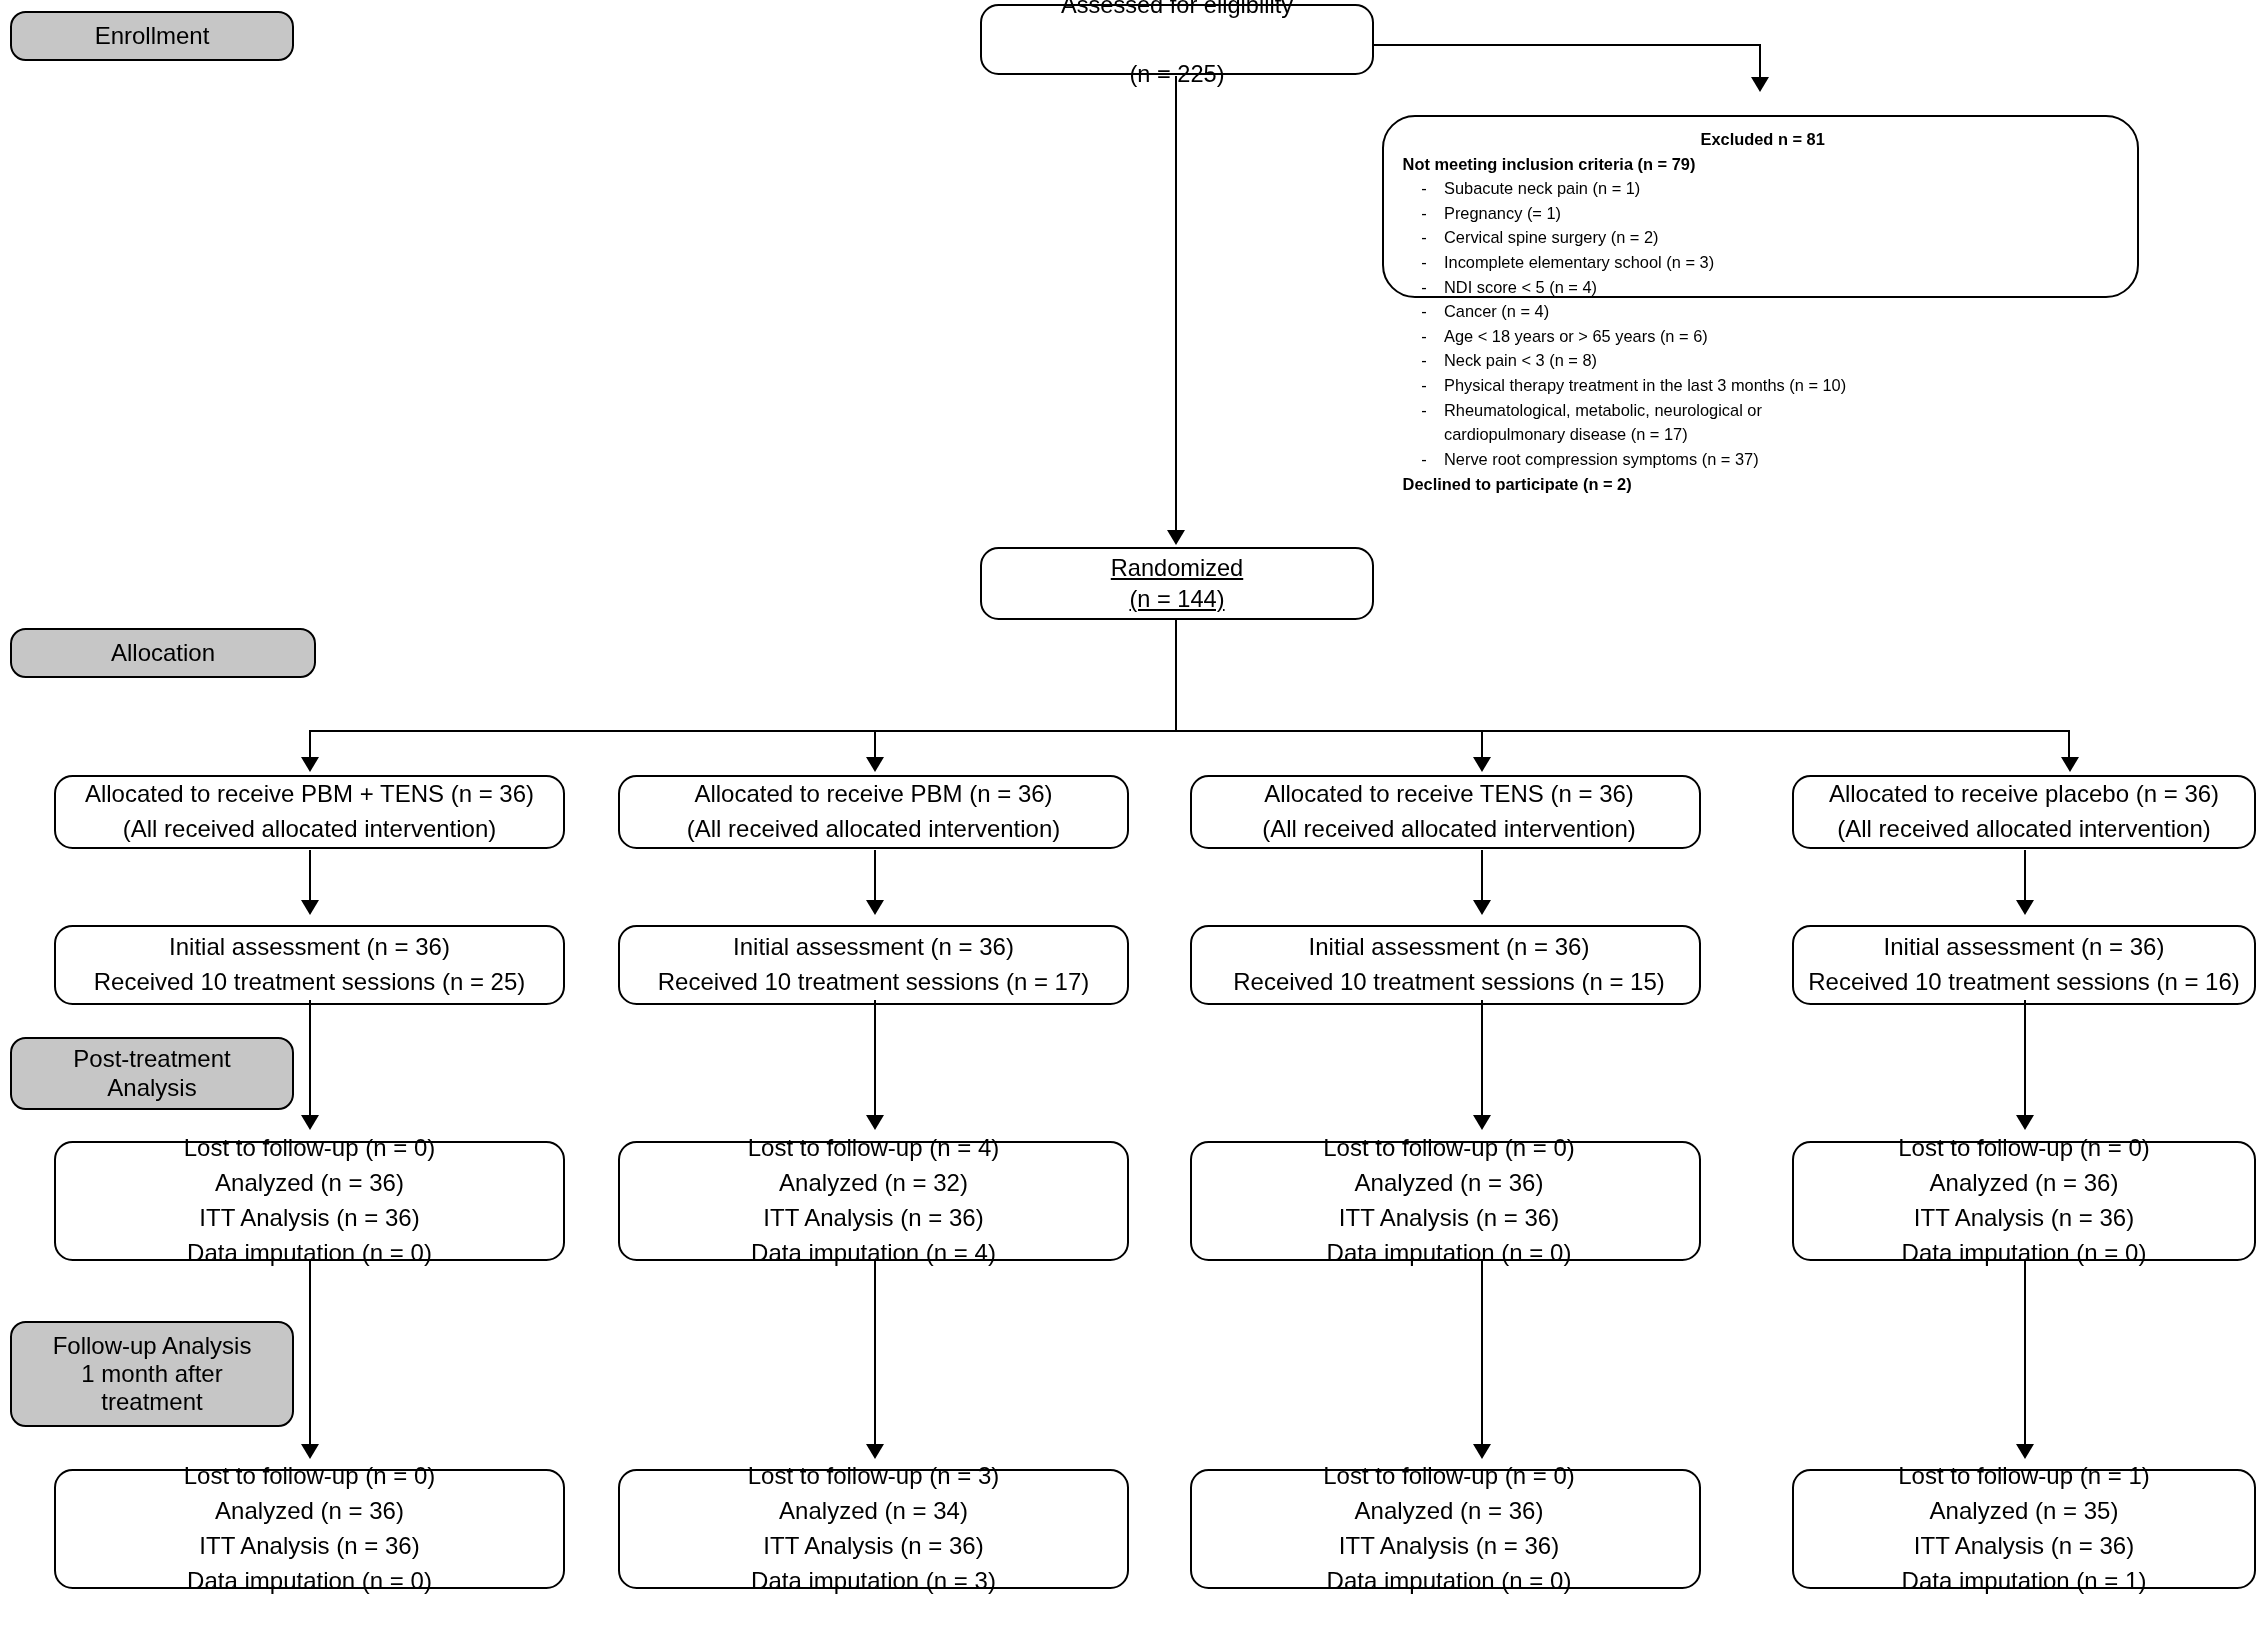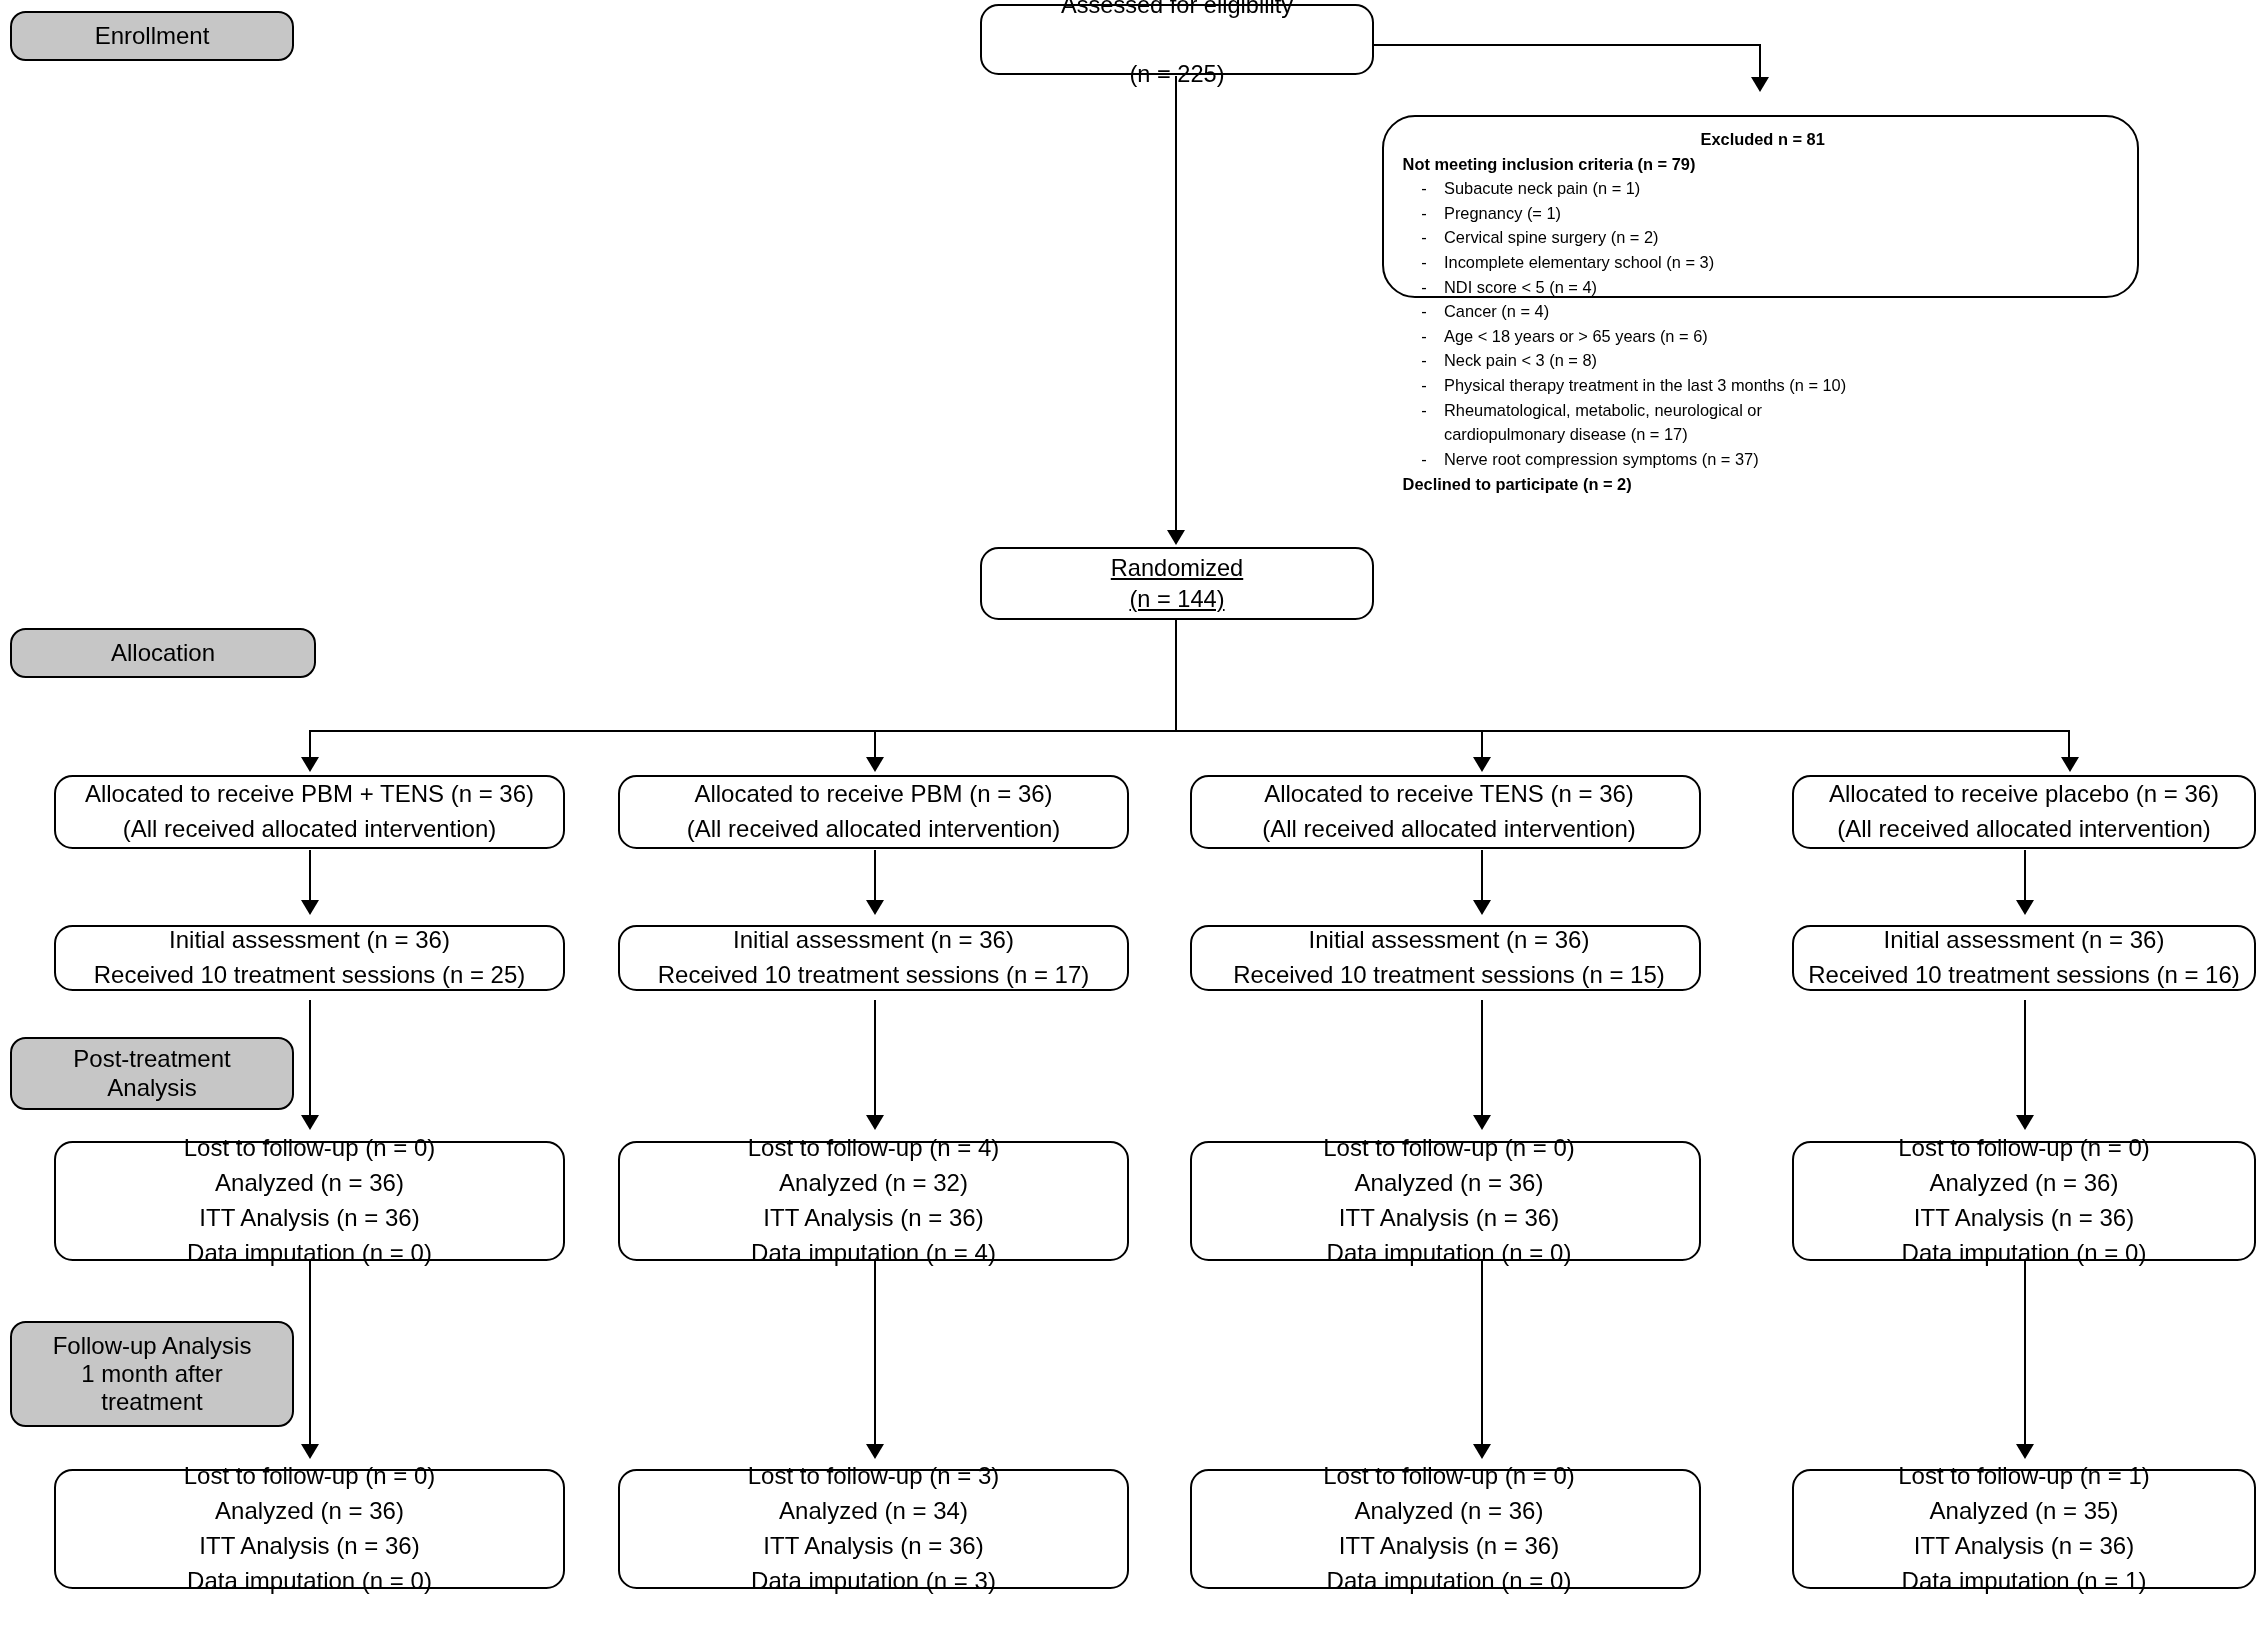--- a/index.html
+++ b/index.html
@@ -31,21 +31,21 @@
   #excl .li{display:flex;gap:15.7px;padding-left:18.6px;}
   #excl .li .d{width:7.1px;flex:none;}
   #excl .li .x{white-space:normal;}
   #excl .bold{font-weight:bold;}
 
   
   #rand{left:980px;top:547px;width:394px;height:73px;font-size:23.6px;line-height:1.3;text-decoration:underline;}
 
   .col-box{font-size:24px;line-height:1.45;}
   .r-alloc{top:775px;height:74px;}
-  .r-init{top:925px;height:66px;}
+  .r-init{top:925px;height:80px;}
   .r-post{top:1141px;height:120px;}
   .r-foll{top:1469px;height:120px;}
 
   .c1{left:54px;width:511px;}
   .c2{left:618px;width:511px;}
   .c3{left:1190px;width:511px;padding-left:7px;}
   .c4{left:1792px;width:464px;}
 </style>
 </head>
 <body>

